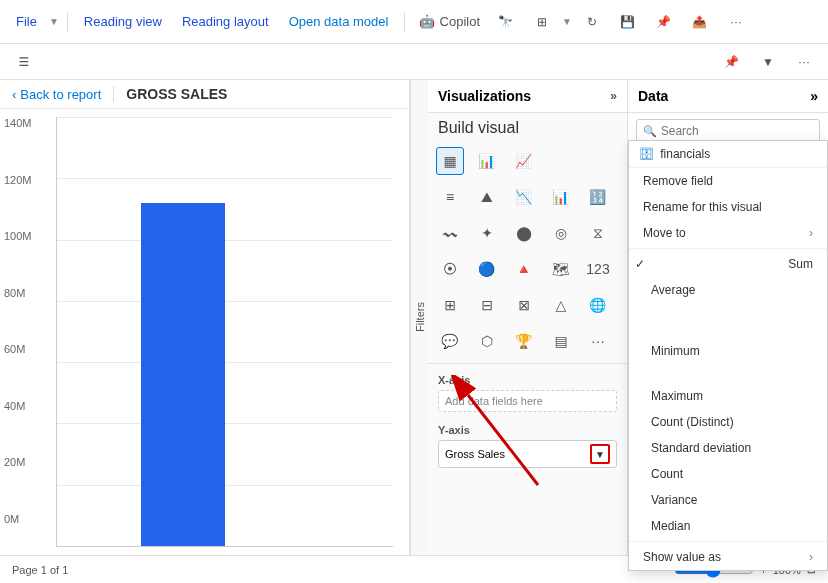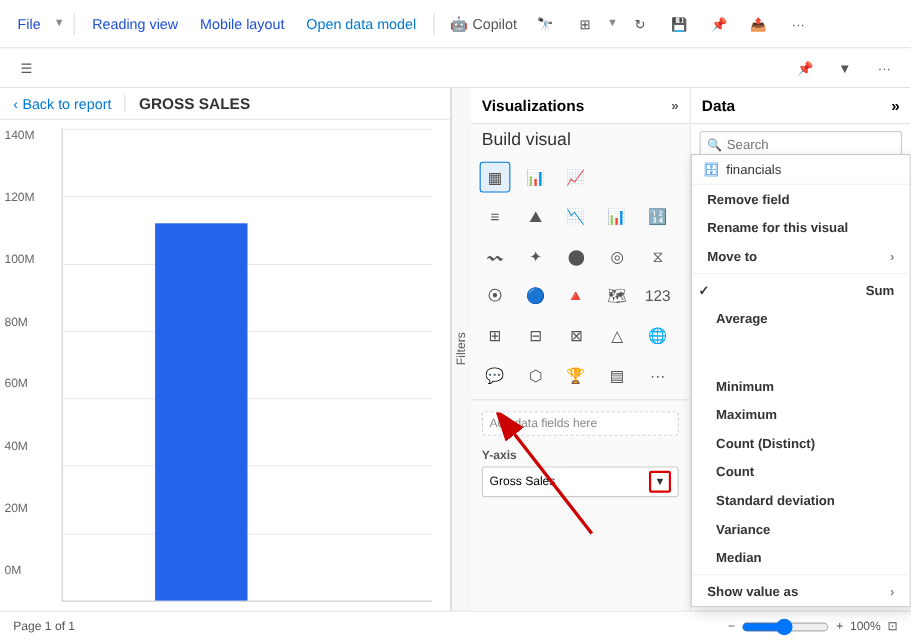--- a/index.html
+++ b/index.html
@@ -168,21 +168,21 @@
       box-shadow: 2px 4px 12px rgba(0,0,0,0.15);
       z-index: 100;
     }
     .ctx-section-header {
       display: flex; align-items: center; gap: 6px;
       padding: 6px 10px; font-size: 12px; color: #333;
       border-bottom: 1px solid #f0f0f0;
     }
     .ctx-item {
       padding: 6px 14px; font-size: 12px; color: #333;
-      cursor: pointer; display: flex; align-items: center; justify-content: space-between; font-weight: bold;
+      cursor: pointer; display: flex; align-items: center; justify-content: space-between;
     }
     .ctx-item.checked { padding-left: 6px; }
     .ctx-item.checked::before { content: '✓'; margin-right: 4px; color: #333; }
     .ctx-item .arrow { color: #888; }
     .ctx-divider { height: 1px; background: #f0f0f0; margin: 2px 0; }
 
     
     .arrow-overlay {
       position: absolute;
       pointer-events: none;
@@ -205,21 +205,21 @@
     }
   </style>
 </head>
 <body>
 
 <div class="menubar">
   <span class="menu-item">File</span>
   <span style="font-size:10px; color:#888;">▼</span>
   <div class="menu-separator"></div>
   <span class="menu-item">Reading view</span>
-  <span class="menu-item">Mobile layout</span>
+  <span class="menu-item">Reading layout</span>
   <span class="menu-item active">Open data model</span>
   <div class="menu-separator"></div>
 
   <div class="menu-icon-btn" style="width:auto; padding:0 6px; gap:4px; font-size:13px;">
     <span>🤖</span>
     <span>Copilot</span>
   </div>
   <div class="menu-icon-btn">🔭</div>
   <div class="menu-icon-btn">⊞</div>
   <span style="font-size:10px;color:#888">▼</span>
@@ -326,20 +326,21 @@
       <div class="viz-icon-btn">💬</div>
       <div class="viz-icon-btn">⬡</div>
       <div class="viz-icon-btn">🏆</div>
       <div class="viz-icon-btn">▤</div>
       <div class="viz-icon-btn">···</div>
     </div>
 
     <div class="viz-section-divider"></div>
 
     <div class="axis-section">
+      <div class="axis-label">X-axis</div>
       <div class="axis-field-placeholder">Add data fields here</div>
     </div>
 
     <div class="axis-section">
       <div class="axis-label">Y-axis</div>
       <div class="y-axis-field">
         <span>Gross Sales</span>
         <div class="y-axis-dropdown-btn">▼</div>
       </div>
     </div>
@@ -380,31 +381,31 @@
       <div class="ctx-divider"></div>
       <div class="ctx-item checked">
         <span>Sum</span>
       </div>
       <div class="ctx-item" style="padding-left:22px;">
         <span>Average</span>
       </div>
       <div class="ctx-item" style="padding-left:22px;margin-top:35px;">
         <span>Minimum</span>
       </div>
-      <div class="ctx-item" style="padding-left:22px;">
+      <div class="ctx-item" style="padding-left:22px;margin-top:19px;">
         <span>Maximum</span>
       </div>
       <div class="ctx-item" style="padding-left:22px;">
         <span>Count (Distinct)</span>
       </div>
       <div class="ctx-item" style="padding-left:22px;">
+        <span>Standard deviation</span>
+      </div>
+      <div class="ctx-item" style="padding-left:22px;">
         <span>Count</span>
-      </div>
-      <div class="ctx-item" style="padding-left:22px;">
-        <span>Standard deviation</span>
       </div>
       <div class="ctx-item" style="padding-left:22px;">
         <span>Variance</span>
       </div>
       <div class="ctx-item" style="padding-left:22px;">
         <span>Median</span>
       </div>
       <div class="ctx-divider"></div>
       <div class="ctx-item">
         <span>Show value as</span>

